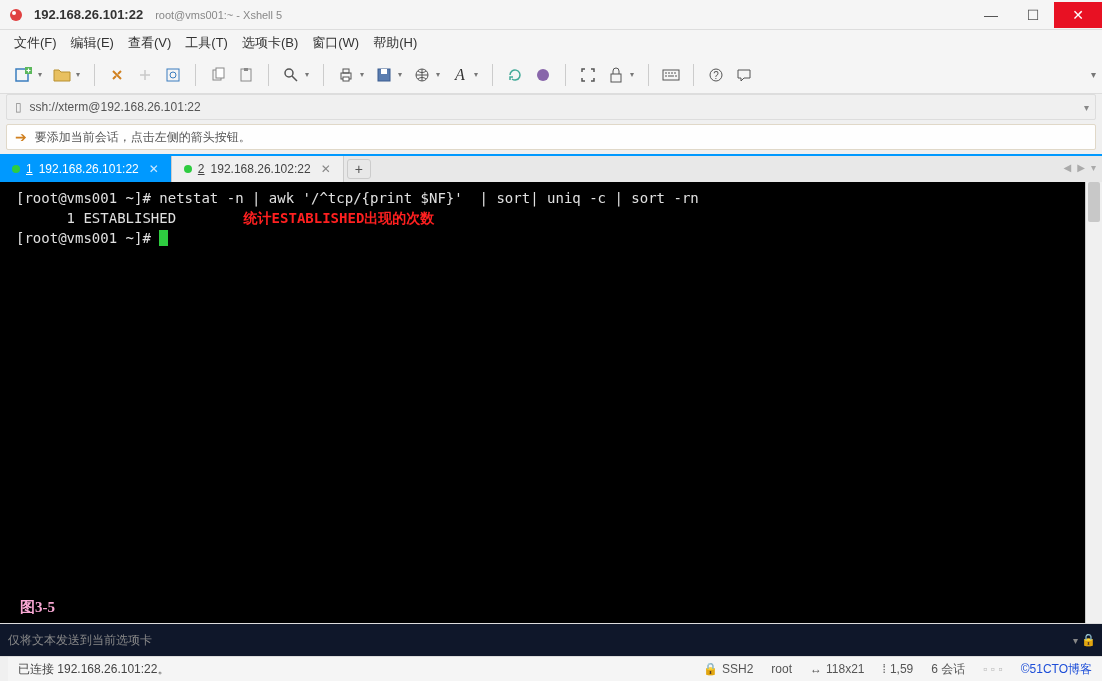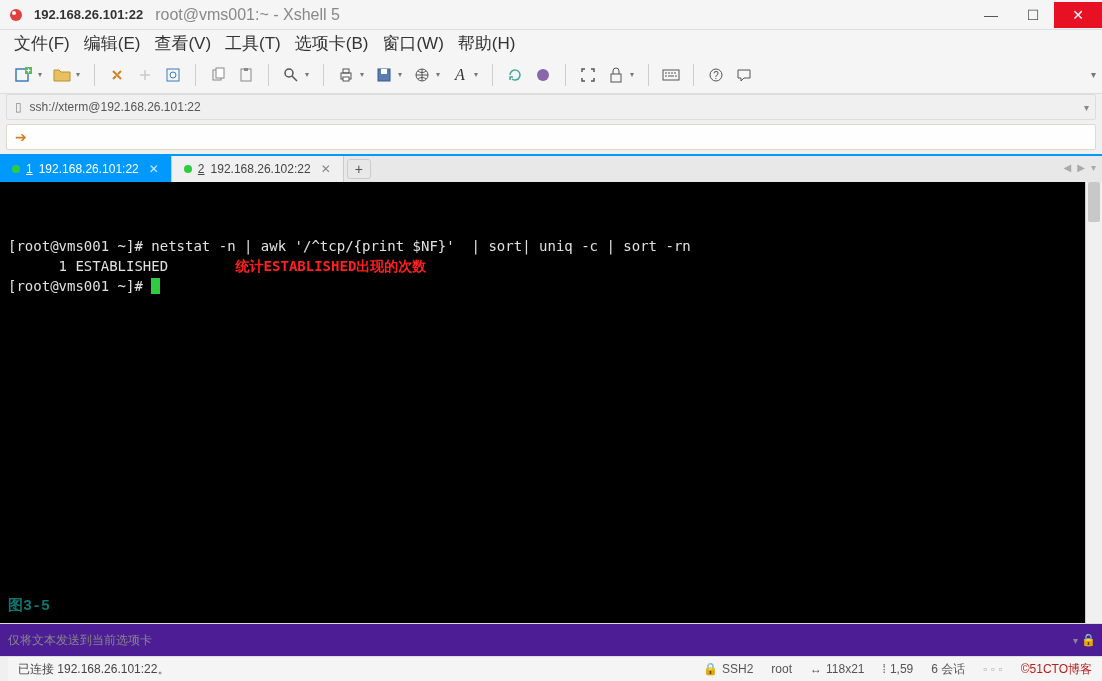--- a/index.html
+++ b/index.html
@@ -1,26 +1,26 @@
 <!DOCTYPE html>
 <html><head>
 <meta charset="utf-8">
 <style>
   * { box-sizing: border-box; margin: 0; padding: 0; }
   body { font-family: "Microsoft YaHei", Arial, sans-serif; font-size: 12px; background: #f0f0f0; width: 1102px; height: 681px; overflow: hidden; display: flex; flex-direction: column; }
   
   .titlebar { height: 30px; background: #f5f5f5; display: flex; align-items: center; padding-left: 8px; border-bottom: 1px solid #ddd; }
   .app-icon { width: 16px; height: 16px; margin-right: 10px; }
   .title-active { font-weight: bold; font-size: 13px; color: #333; }
-  .title-rest { font-size: 16px; color: #888; margin-left: 12px; }
+  .title-rest { font-size: 11px; color: #888; margin-left: 12px; }
   .win-controls { margin-left: auto; display: flex; }
   .win-btn { width: 42px; height: 26px; display: flex; align-items: center; justify-content: center; font-size: 14px; color: #555; }
   .win-btn.close { background: #e81123; color: #fff; width: 48px; }
   
-  .menubar { height: 26px; background: #f5f5f5; display: flex; align-items: center; padding-left: 14px; gap: 14px; font-size: 17px; color: #333; }
+  .menubar { height: 26px; background: #f5f5f5; display: flex; align-items: center; padding-left: 14px; gap: 14px; font-size: 13px; color: #333; }
   .menu-item { cursor: pointer; }
   
   .toolbar { height: 38px; background: #f5f5f5; display: flex; align-items: center; padding-left: 12px; gap: 4px; border-bottom: 1px solid #ddd; position: relative; }
   .tb-btn { width: 24px; height: 24px; display: flex; align-items: center; justify-content: center; color: #555; font-size: 14px; }
   .tb-sep { width: 1px; height: 22px; background: #ccc; margin: 0 6px; }
   .tb-dd { width: 8px; font-size: 8px; color: #777; margin-left: -2px; }
   .tb-right-dd { position: absolute; right: 6px; font-size: 10px; color: #777; }
   
   .addrbar { height: 26px; background: #f0f0f0; border: 1px solid #ddd; margin: 0 6px 2px 6px; border-radius: 2px; display: flex; align-items: center; padding: 0 8px; color: #555; font-size: 12px; position: relative; }
   .addrbar .fav { margin-right: 8px; color: #888; }
@@ -33,35 +33,35 @@
   .tab { display: flex; align-items: center; padding: 0 12px; border-right: 1px solid #ccc; font-size: 12px; color: #444; background: #f0f0f0; position: relative; gap: 6px; }
   .tab.active { background: #0099ff; color: #fff; }
   .tab-dot { width: 8px; height: 8px; border-radius: 50%; background: #2ecc40; }
   .tab-num { text-decoration: underline; }
   .tab-close { font-size: 12px; margin-left: 4px; color: #888; }
   .tab.active .tab-close { color: #cce8ff; }
   .tab-add { width: 24px; display: flex; align-items: center; justify-content: center; border: 1px solid #ccc; border-radius: 3px; margin: 3px; font-size: 14px; color: #555; }
   .tab-arrows { position: absolute; right: 6px; top: 6px; display: flex; gap: 6px; color: #aaa; font-size: 10px; }
   
   .term-wrap { flex: 1; display: flex; background: #000; position: relative; }
-  .terminal { flex: 1; background: #000; color: #e0e0e0; font-family: Consolas, monospace; font-size: 14px; line-height: 20px; padding: 6px 8px; position: relative; white-space: pre; margin-top: 48px; }
+  .terminal { flex: 1; background: #000; color: #e0e0e0; font-family: Consolas, monospace; font-size: 14px; line-height: 20px; padding: 6px 16px; position: relative; white-space: pre; }
   .scrollbar { width: 17px; background: #f0f0f0; border-left: 1px solid #ccc; position: relative; }
   .scroll-thumb { position: absolute; top: 0; left: 2px; right: 2px; height: 40px; background: #c8c8c8; border-radius: 2px; }
   .cursor { display: inline-block; width: 9px; height: 16px; background: #2ecc40; vertical-align: text-bottom; }
   .annotation { color: #ff2020; font-weight: bold; }
-  .fig-label { position: absolute; bottom: 6px; left: 8px; color: #0f766e; font-weight: bold; font-size: 15px; font-family: Liberation Mono, monospace; }
-  
-  .inputbar { height: 24px; background: #4c1d95; border-top: 1px solid #ddd; border-bottom: 1px solid #ddd; display: flex; align-items: center; padding: 16px 8px; color: #888; font-size: 12px; position: relative; }
+  .fig-label { position: absolute; bottom: 6px; left: 20px; color: #f9a8d4; font-weight: bold; font-size: 15px; font-family: Liberation Serif, serif; }
+  
+  .inputbar { height: 24px; background: #0f172a; border-top: 1px solid #ddd; border-bottom: 1px solid #ddd; display: flex; align-items: center; padding: 16px 8px; color: #888; font-size: 12px; position: relative; }
   .inputbar .dd { position: absolute; right: 24px; font-size: 10px; color: #888; }
   .inputbar .lock { position: absolute; right: 6px; color: #888; }
   
   .statusbar { height: 24px; background: #f5f5f5; display: flex; align-items: center; padding: 0 10px; font-size: 12px; color: #444; justify-content: space-between; margin-left: 8px; }
   .status-right { display: flex; align-items: center; gap: 18px; }
   .status-item { display: flex; align-items: center; gap: 4px; color: #555; }
-  .watermark { color: #b91c1c; font-size: 12px; }
+  .watermark { color: #1d4ed8; font-size: 12px; }
 </style>
 </head>
 <body>
 
 <div class="titlebar">
   <svg class="app-icon" viewBox="0 0 16 16">
       <circle cx="8" cy="8" r="6" fill="#e04040"></circle>
       <circle cx="6" cy="6" r="2" fill="#fff"></circle>
     </svg>
   <span class="title-active">192.168.26.101:22</span>
@@ -209,20 +209,21 @@
 </div>
 
 <div class="addrbar">
   <span class="fav">▯</span>
   <span>ssh://xterm@192.168.26.101:22</span>
   <span class="dd">▾</span>
 </div>
 
 <div class="infobar">
   <span class="arrow">➔</span>
+  <span>要添加当前会话，点击左侧的箭头按钮。</span>
 </div>
 
 <div class="tabstrip">
   <div class="tab active">
     <span class="tab-dot"></span>
     <span class="tab-num">1</span>
     <span>192.168.26.101:22</span>
     <span class="tab-close">✕</span>
   </div>
   <div class="tab">

